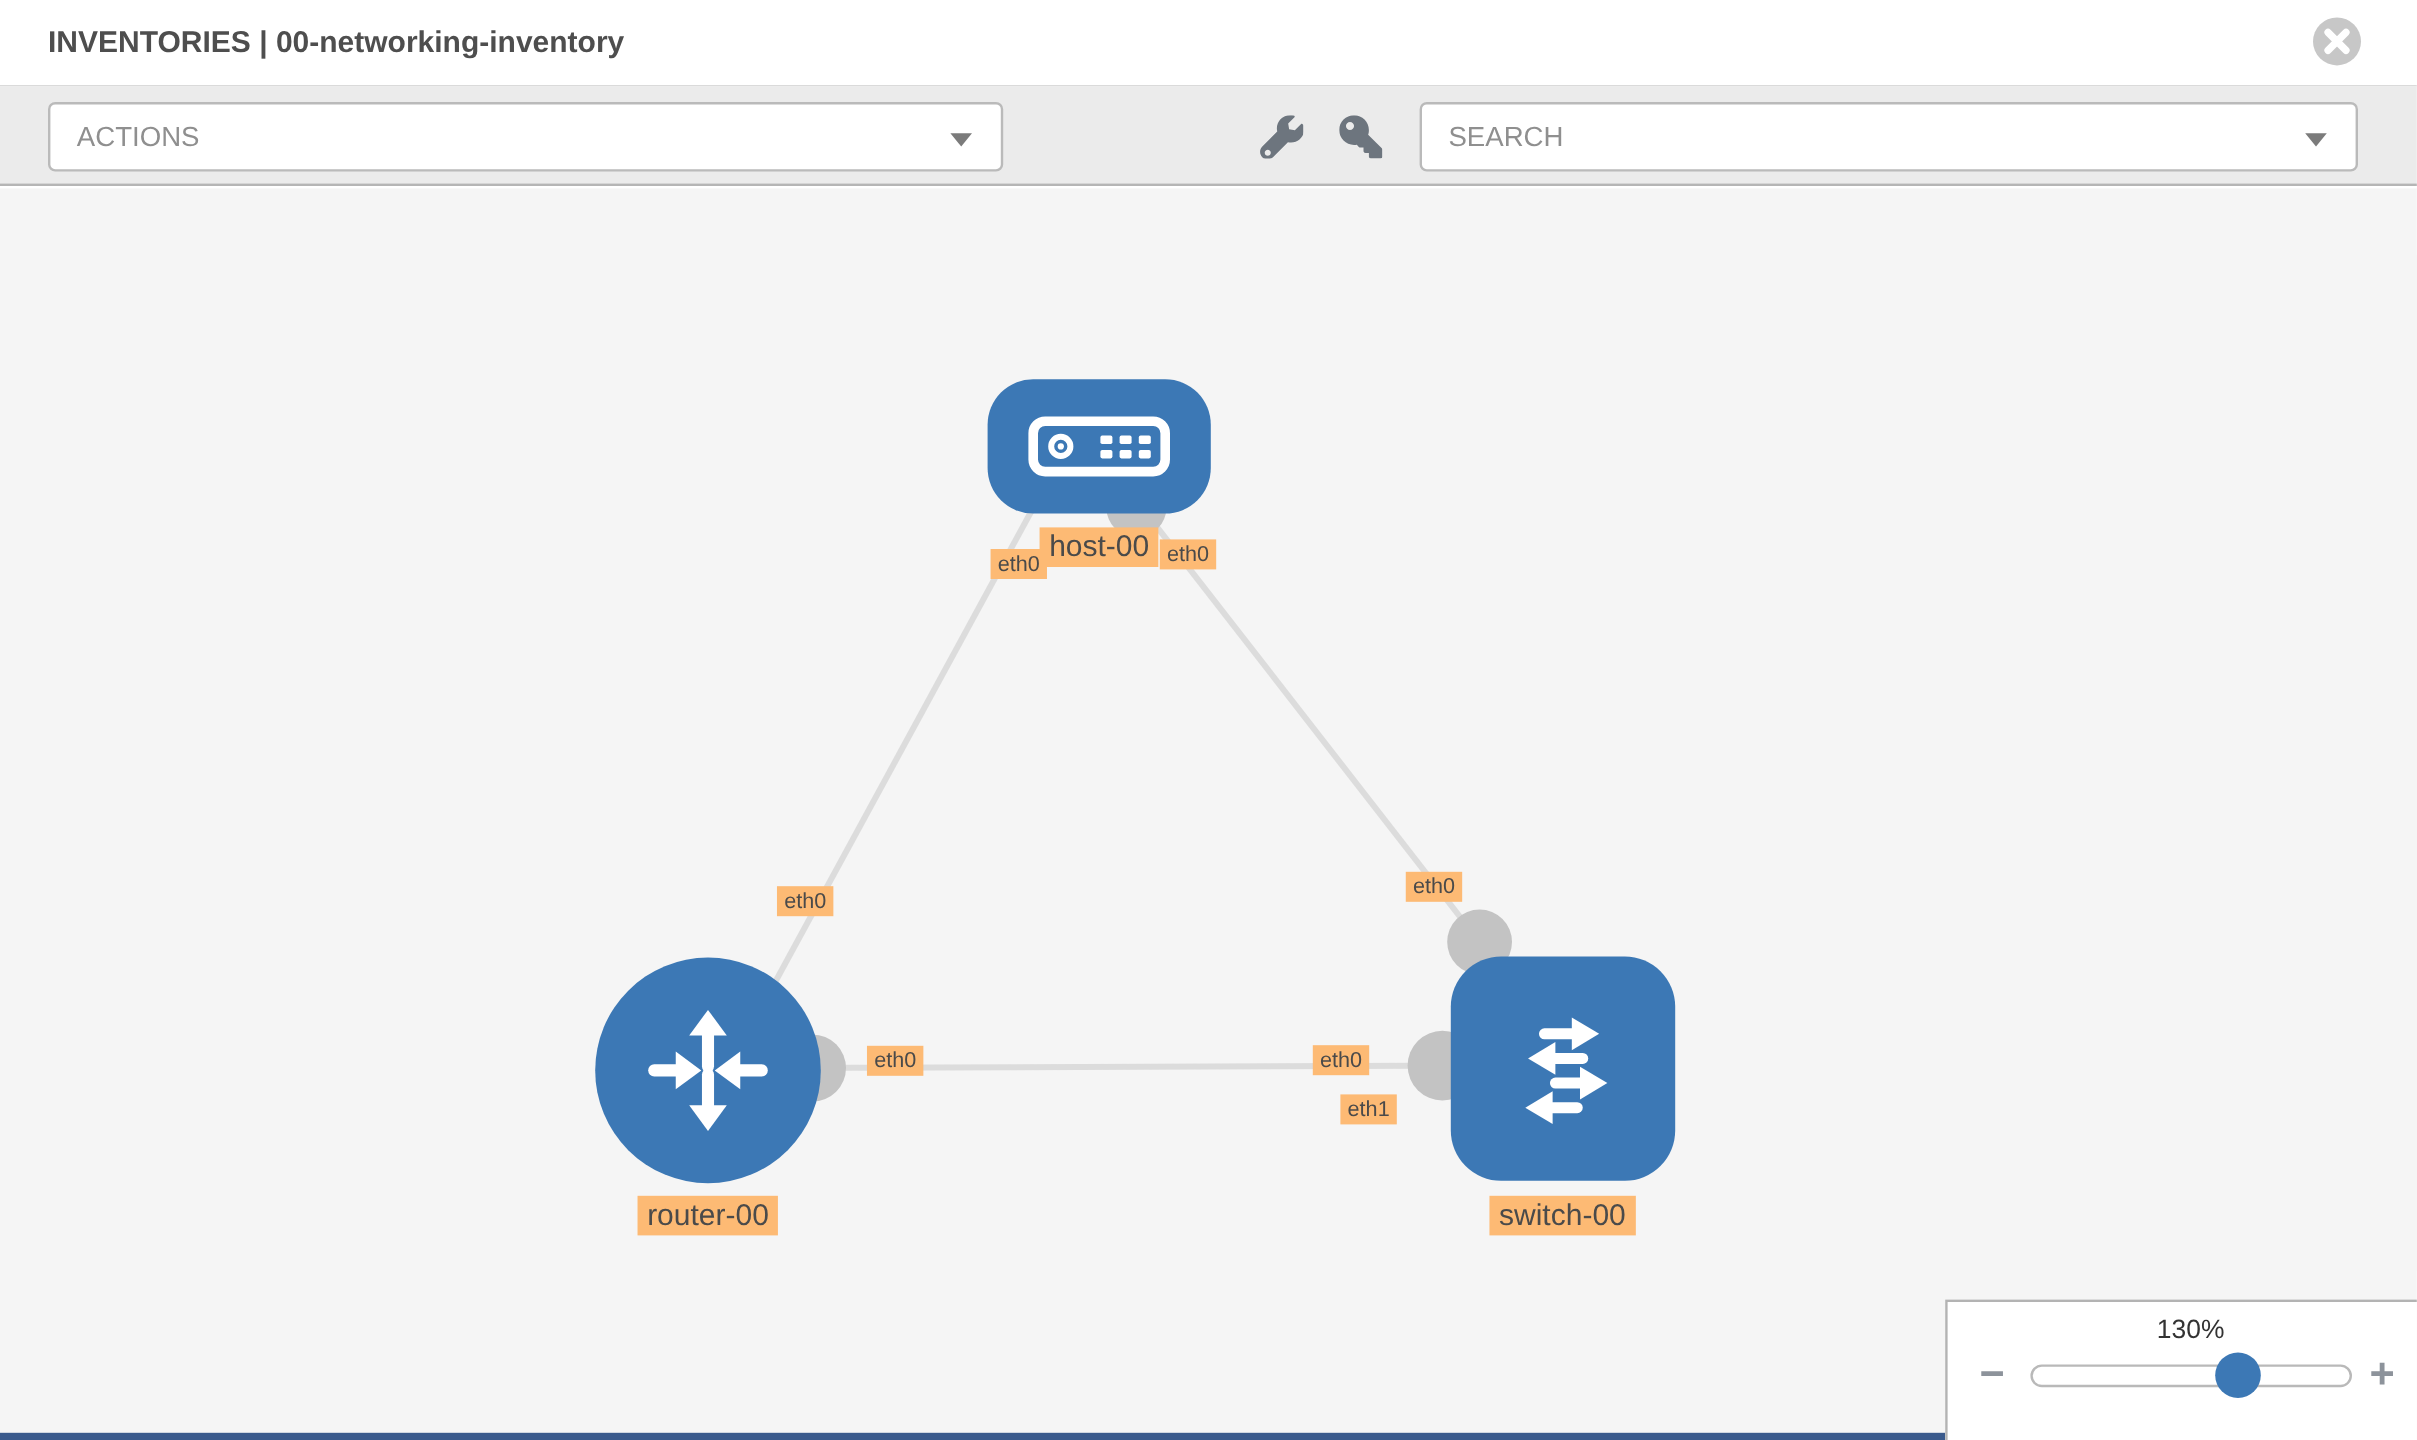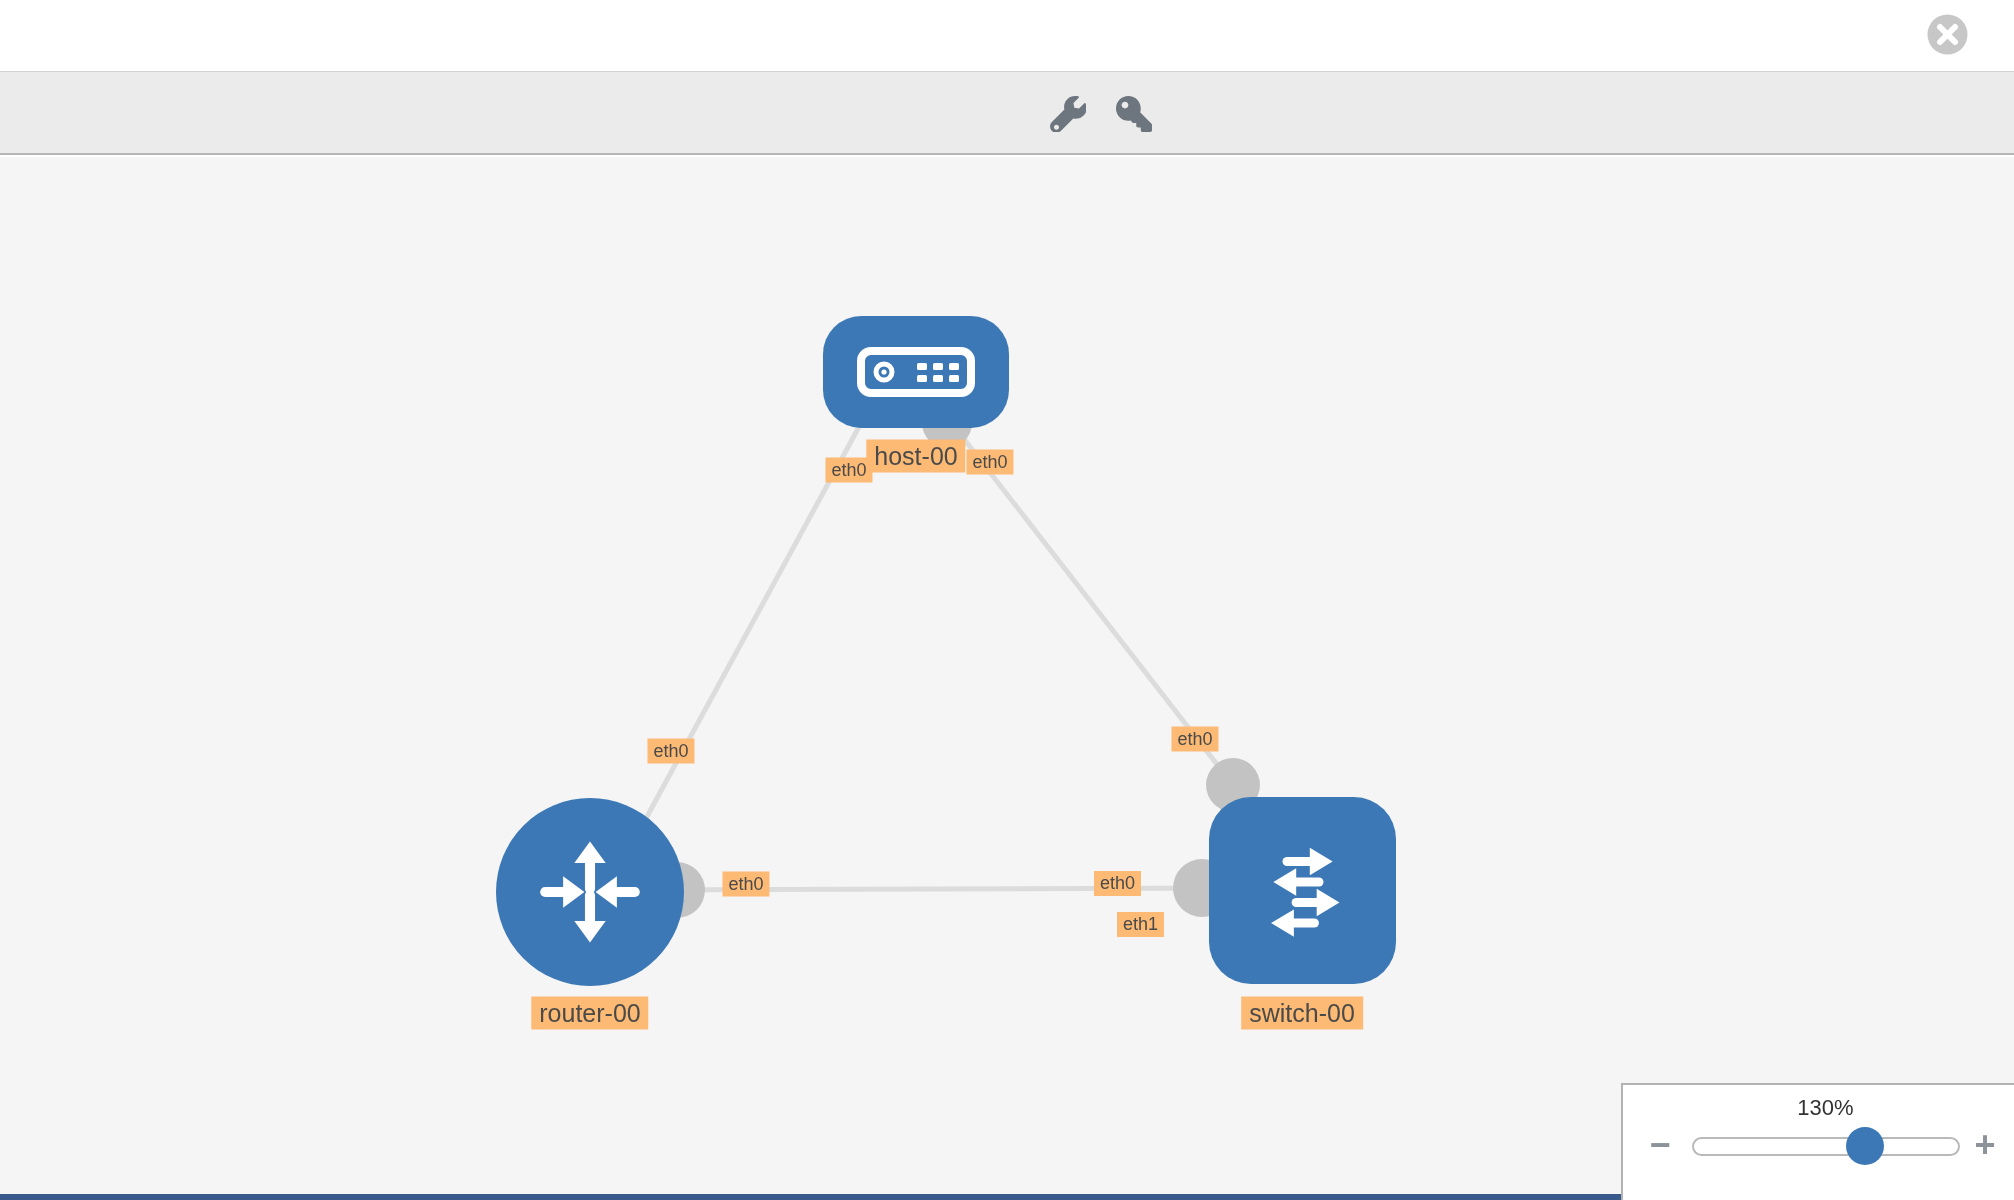--- a/index.html
+++ b/index.html
@@ -108,45 +108,54 @@
 
   .bottom-strip {
     position: absolute; left: 0; top: 1037px; width: 1621px; height: 6px;
     background: #3a5a8c; z-index: 4;
   }
 </style>
 </head>
 <body>
 
 <div class="header">
+  <h1 class="page-title">INVENTORIES | 00-networking-inventory</h1>
   <div class="close-btn">
     <svg width="41" height="41" viewBox="0 0 41 41">
       <circle cx="20.5" cy="20.5" r="20" fill="#c7c7c7"></circle>
       <line x1="13" y1="13" x2="28" y2="28" stroke="#ffffff" stroke-width="6" stroke-linecap="round"></line>
       <line x1="28" y1="13" x2="13" y2="28" stroke="#ffffff" stroke-width="6" stroke-linecap="round"></line>
     </svg>
   </div>
 </div>
 
 <div class="toolbar">
+  <div class="select-box actions-box">
+    <span class="select-label">ACTIONS</span>
+    <span class="caret"></span>
+  </div>
 
   <div class="tool-icon wrench">
     <svg width="36" height="36" viewBox="0 0 512 512">
       <path fill="#6d757e" d="M507.7 109.1c-2.2-9-13.5-12.1-20.1-5.5l-74.4 74.4-67.9-11.3-11.3-67.9 74.4-74.4c6.6-6.6 3.4-17.9-5.7-20.2C387.9 1.5 372.1 0 356 0c-86.2 0-156 69.8-156 156 0 12.7 1.5 25 4.4 36.8L27.1 370c-35 35-35 91.8 0 126.9 35 35 91.8 35 126.9 0l177.2-177.3c11.8 2.9 24.1 4.4 36.8 4.4 86.2 0 156-69.8 156-156 0-16.1-1.5-31.9-4.3-47.9zM92 480c-19.9 0-36-16.1-36-36s16.1-36 36-36 36 16.1 36 36-16.1 36-36 36z"></path>
     </svg>
   </div>
 
   <div class="tool-icon key">
     <svg width="36" height="36" viewBox="0 0 512 512">
       <g transform="scale(-1,1) translate(-512,0)">
         <path fill="#6d757e" d="M512 176c0 97.2-78.8 176-176 176-11.2 0-22.2-1.1-32.8-3.1l-24 27A24 24 0 0 1 261.2 384H224v40c0 13.3-10.7 24-24 24h-40v40c0 13.3-10.7 24-24 24H24c-13.3 0-24-10.7-24-24v-78.1c0-6.4 2.5-12.5 7-17l161.8-161.8C163.1 219.4 160 198.1 160 176 160 78.8 238.8 0 336 0s176 78.8 176 176zM336 128c0 26.5 21.5 48 48 48s48-21.5 48-48-21.5-48-48-48-48 21.5-48 48z"></path>
       </g>
     </svg>
   </div>
 
+  <div class="select-box search-box">
+    <span class="select-label">SEARCH</span>
+    <span class="caret"></span>
+  </div>
 </div>
 
 <div class="canvas">
 
   <svg class="edges-svg" width="2014" height="1043" viewBox="0 0 2014 1043">
 
     <line x1="860" y1="268" x2="625" y2="700" stroke="#dcdcdc" stroke-width="5"></line>
     <line x1="950" y1="264" x2="1233" y2="628" stroke="#dcdcdc" stroke-width="5"></line>
     <line x1="640" y1="733" x2="1240" y2="731" stroke="#dcdcdc" stroke-width="5"></line>
 

